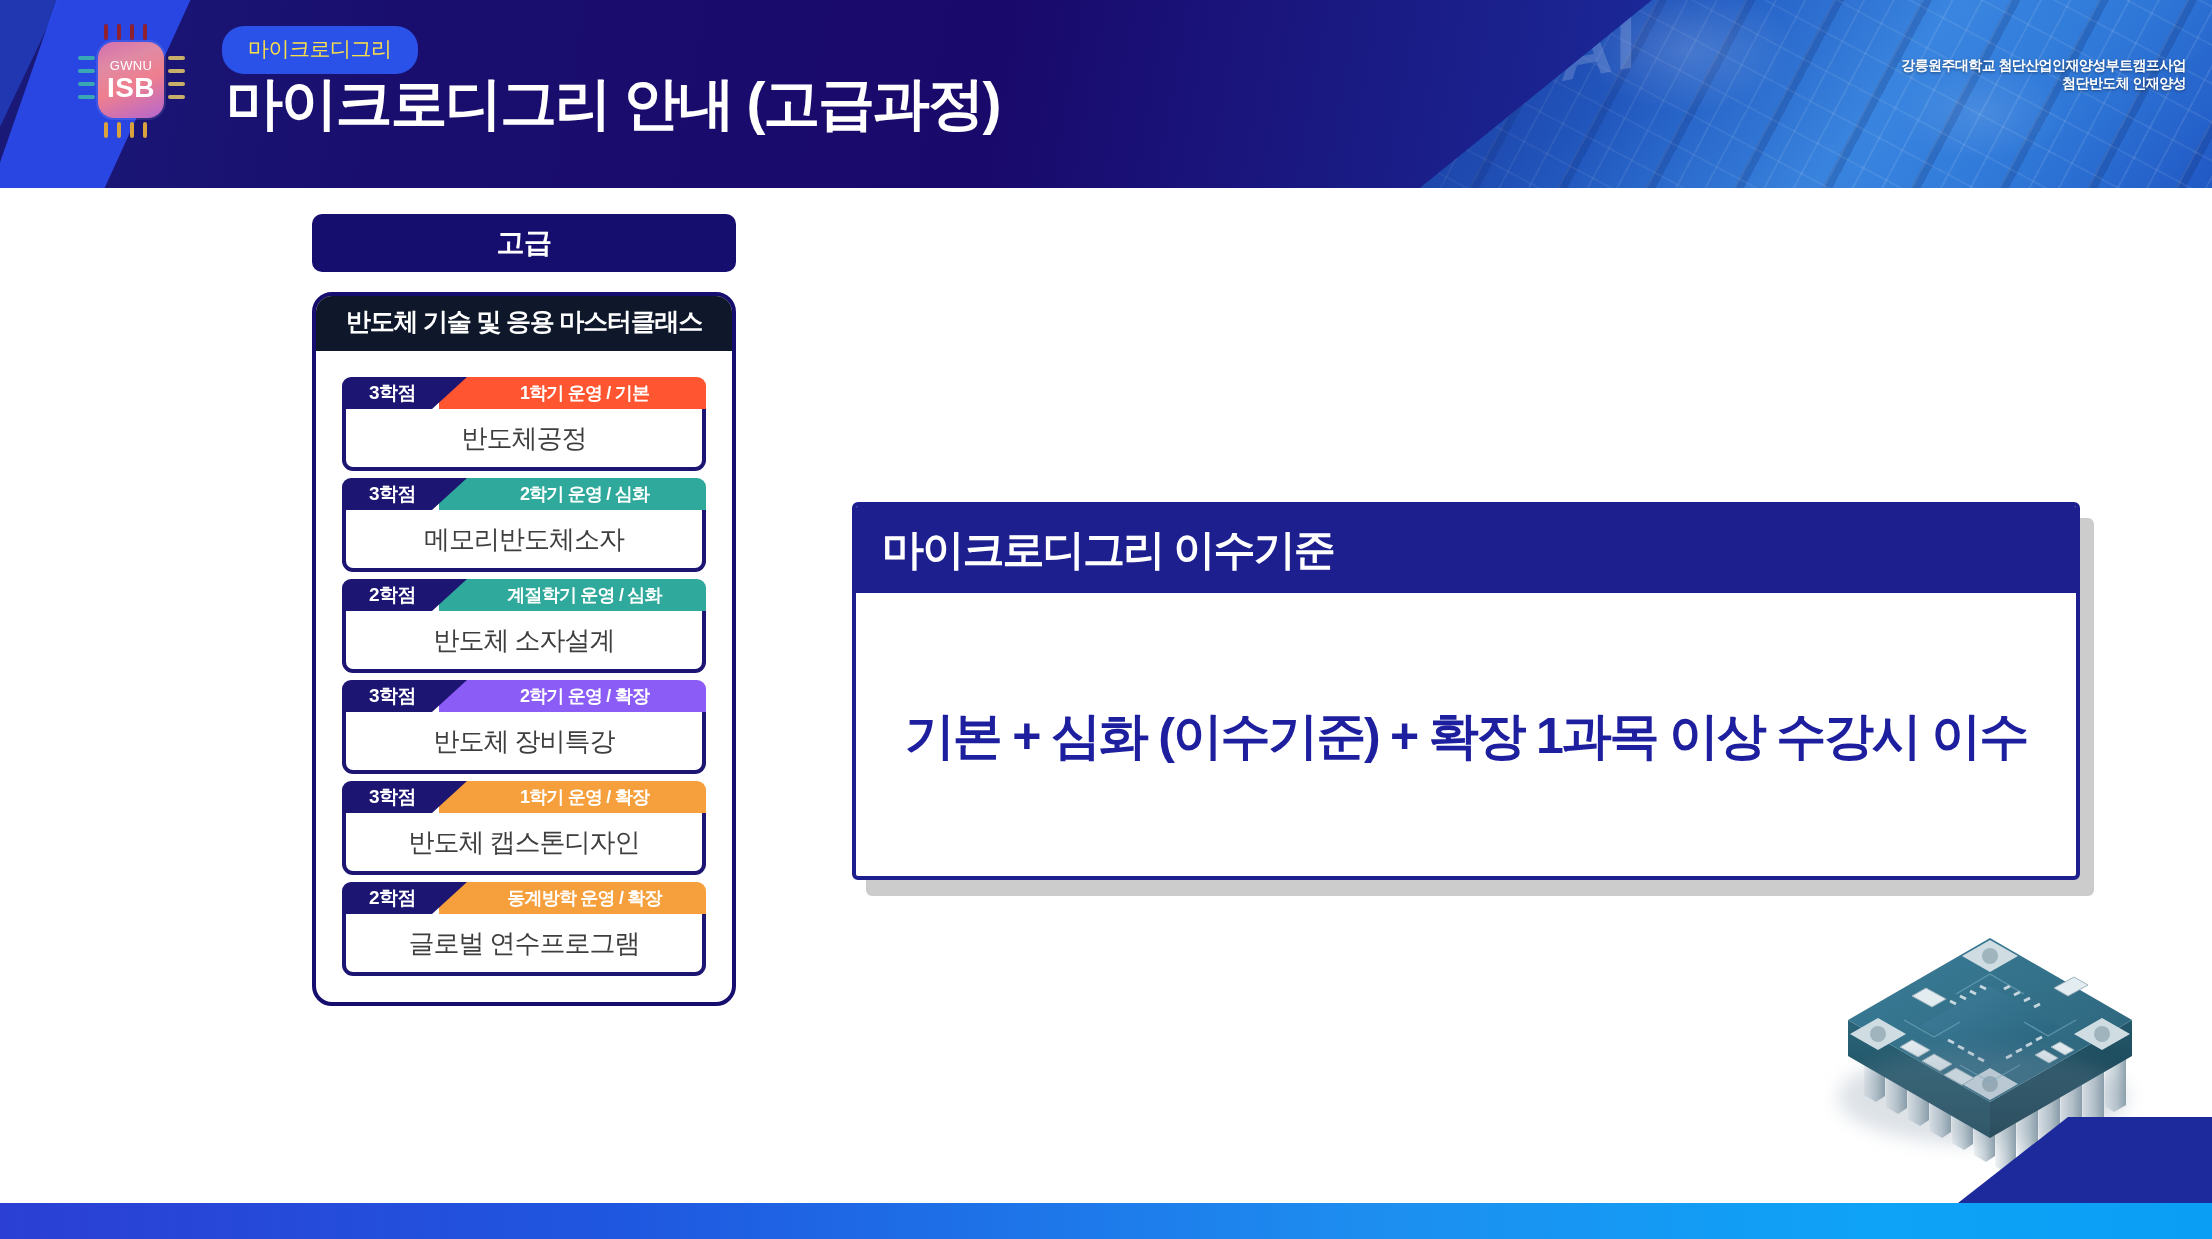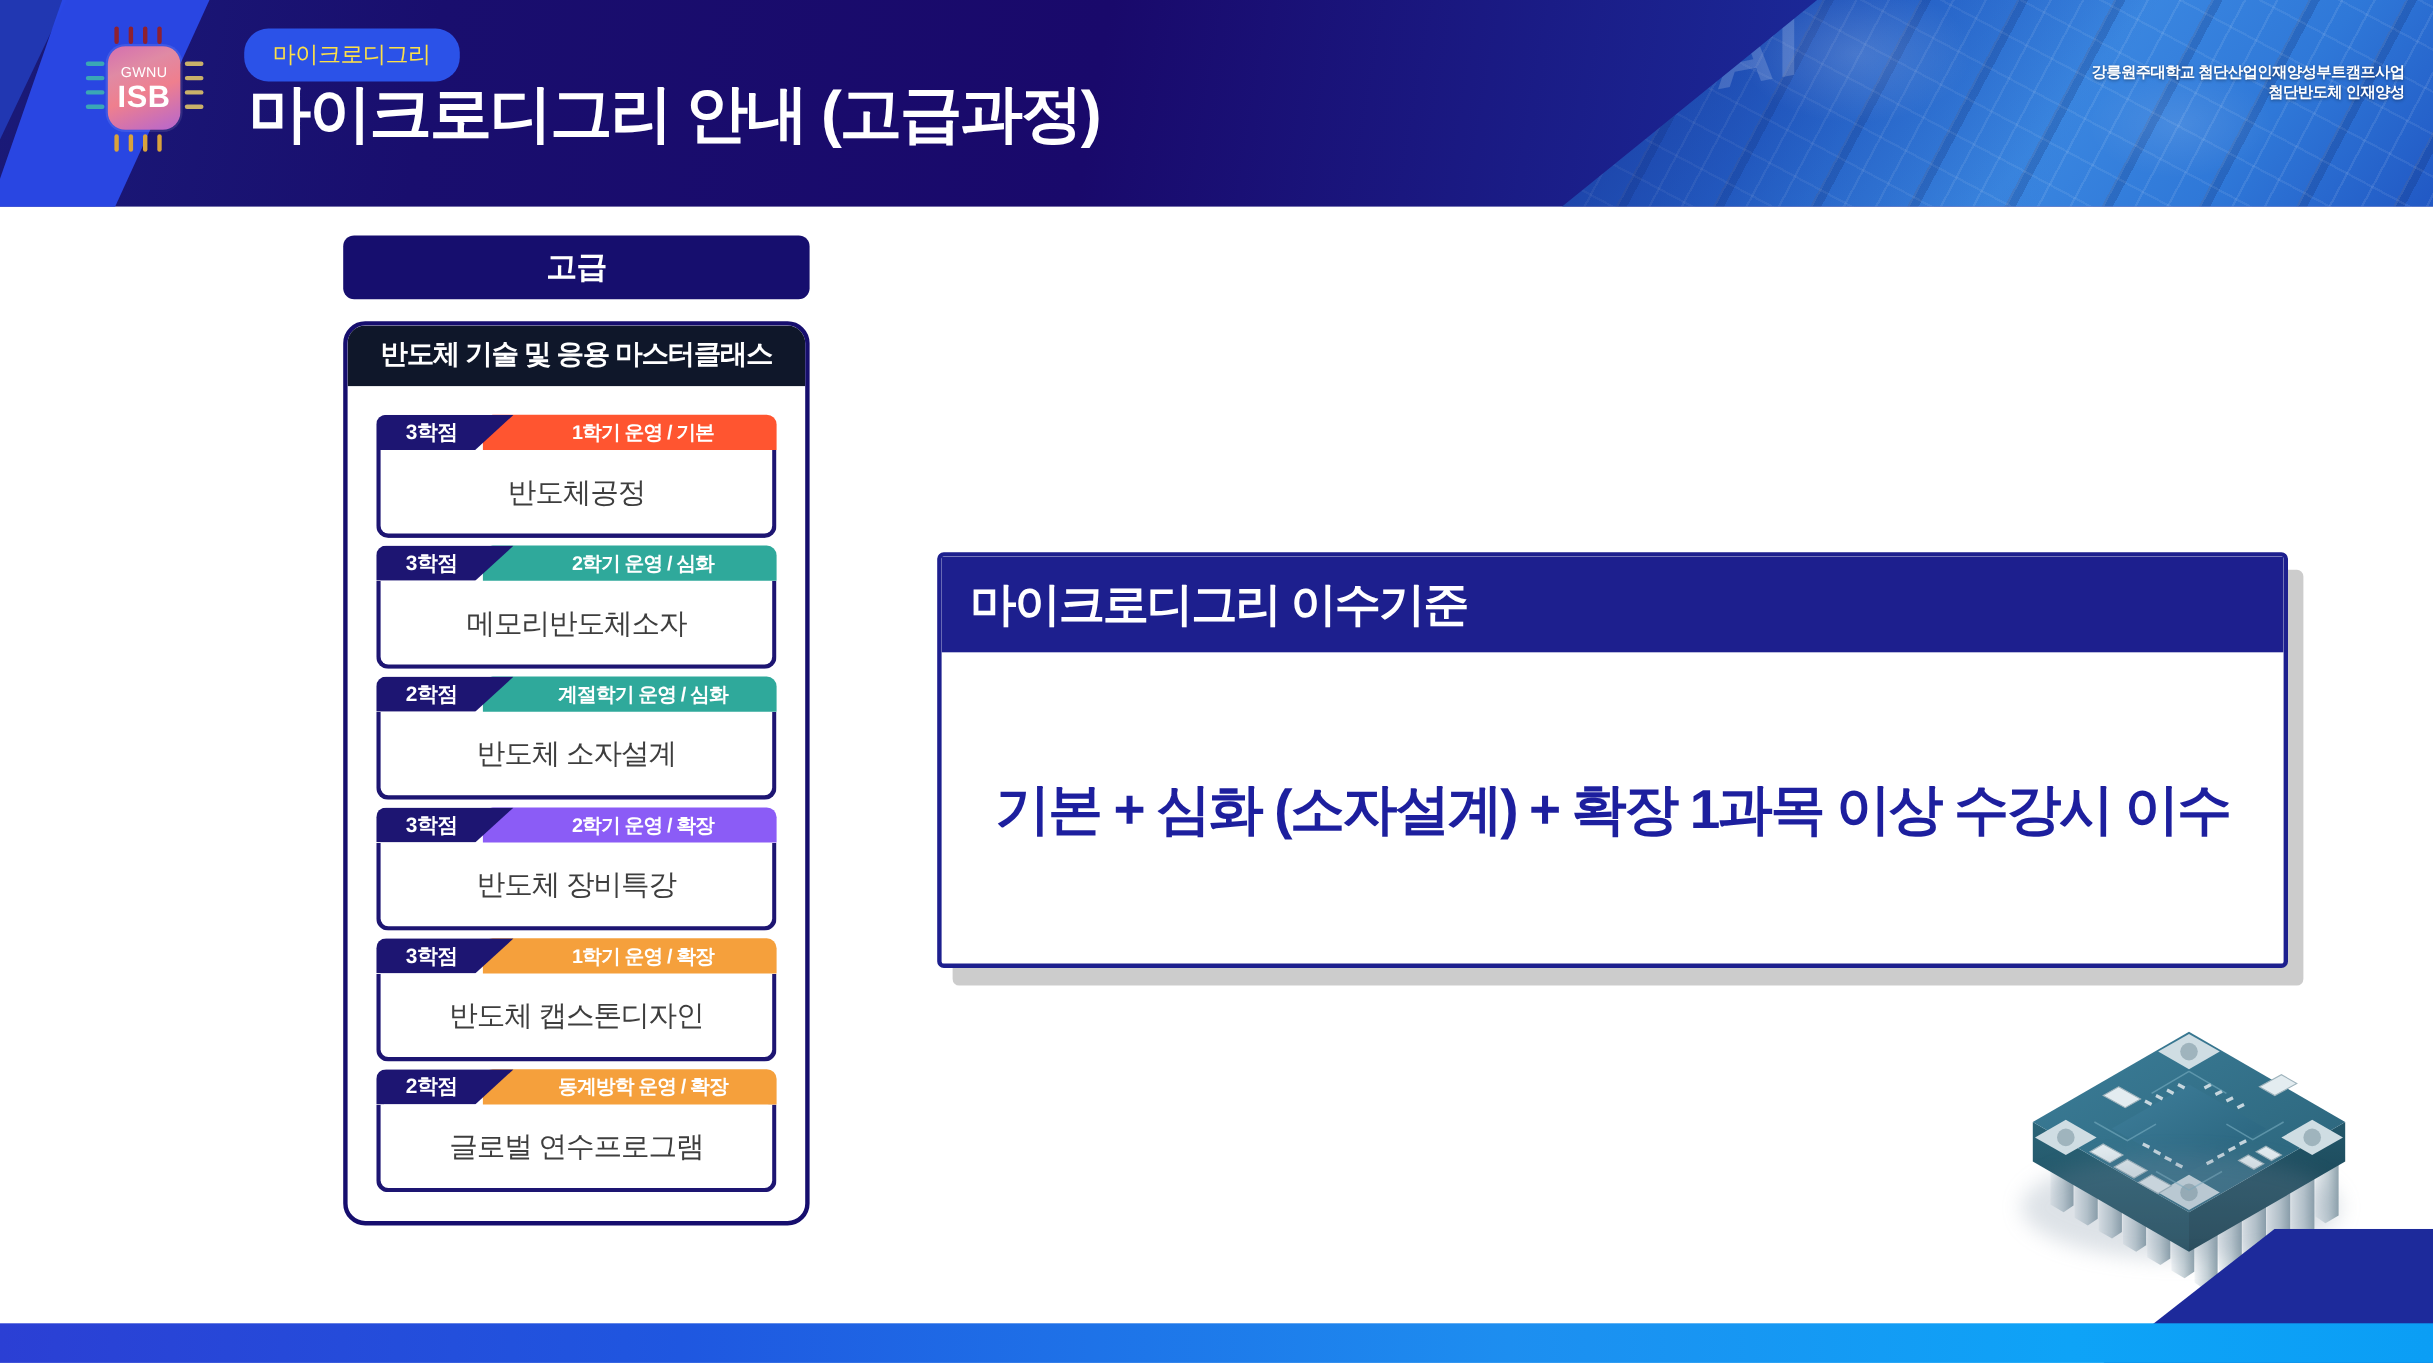--- a/index.html
+++ b/index.html
@@ -121,21 +121,21 @@
   .tag-term {
     position:absolute; z-index:1; left:97px; right:0; top:0; height:32px;
     border-radius:9px 9px 0 0;
     display:flex; align-items:center; justify-content:center;
     color:#ffffff; font-size:18px; font-weight:bold; letter-spacing:-.8px;
     padding-left:24px;
   }
   .course-body {
     border:4px solid #1d1572; border-top:none;
     border-radius:0 0 11px 11px;
-    height:80px; background:#ffffff;
+    height:62px; background:#ffffff;
     display:flex; align-items:center; justify-content:center;
     color:#3e3e3e; font-size:26px; letter-spacing:-1px;
   }
 
   
   .panel {
     position:absolute; left:852px; top:502px; width:1228px; height:378px;
     border:4px solid #1d1f8e; border-radius:6px; background:#ffffff;
     box-shadow:14px 16px 0 rgba(0,0,0,.20);
     overflow:hidden;
@@ -281,21 +281,21 @@
           <div class="course-body">글로벌 연수프로그램</div>
         </div>
 
       </div>
     </div>
   </div>
 
   <div class="panel">
     <div class="panel-head">마이크로디그리 이수기준</div>
     <div class="panel-body">
-      <div class="panel-text">기본 + 심화 (소자설계) + 확장 1과목 이상 수강시 이수</div>
+      <div class="panel-text">기본 + 심화 (이수기준) + 확장 1과목 이상 수강시 이수</div>
     </div>
   </div>
 
   <div class="chip-art">
     <div class="chip-shadow"></div>
     <svg width="360" height="270" viewBox="0 0 360 270">
       <defs>
         <linearGradient id="topG" x1="0" y1="0" x2="1" y2="1">
           <stop offset="0" stop-color="#3c7e99"></stop>
             <stop offset="1" stop-color="#2a6278"></stop>

